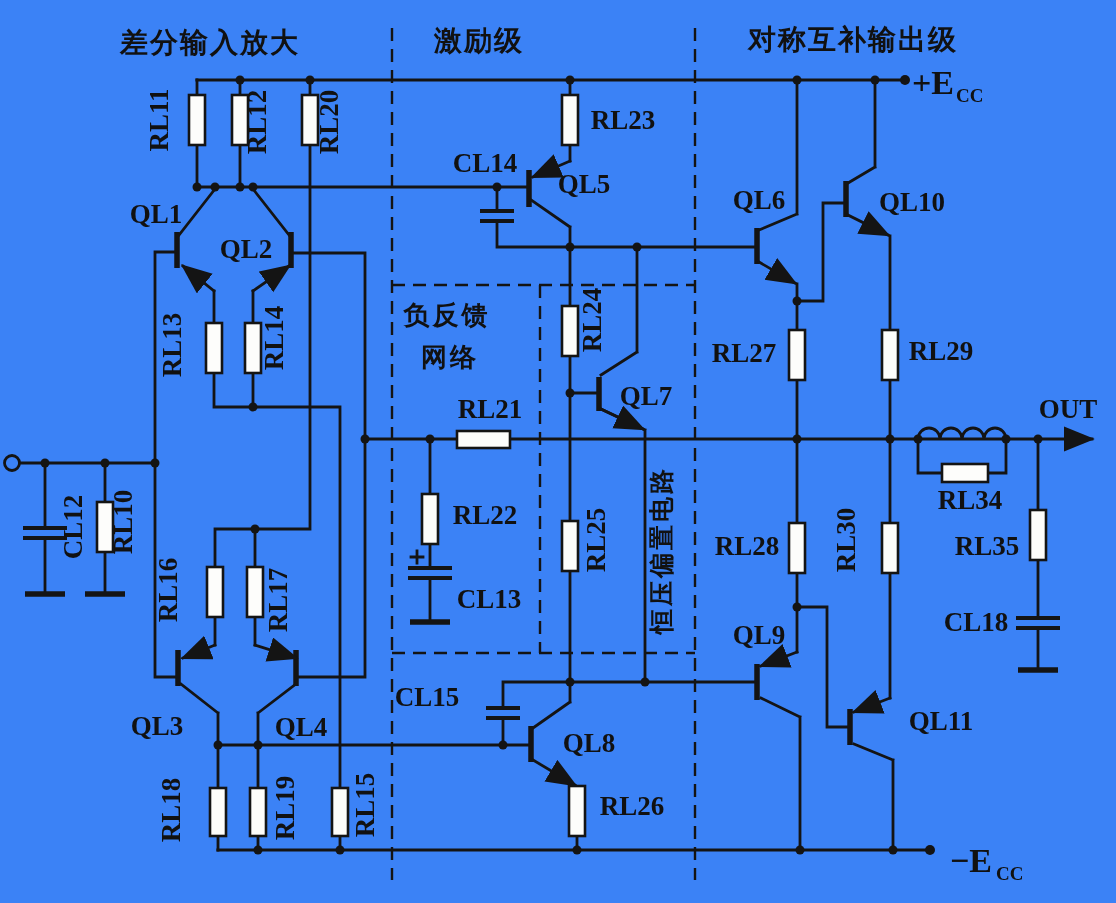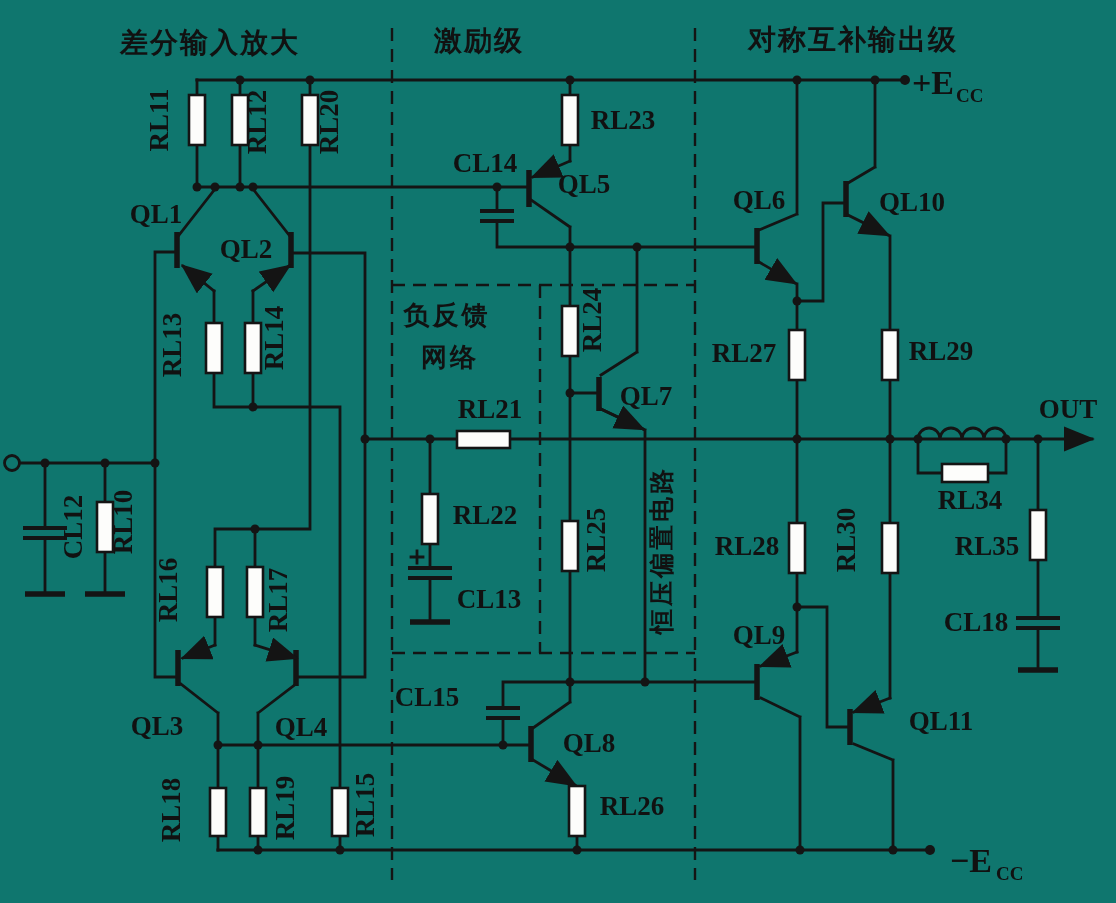--- a/index.html
+++ b/index.html
@@ -1,16 +1,16 @@
 <!DOCTYPE html>
 <html><head>
 <meta charset="utf-8">
 <style>
   html,body{margin:0;padding:0;background:#ffffff;}
-  #stage{position:relative;width:1116px;height:903px;background:#0f766e;overflow:hidden;
+  #stage{position:relative;width:1116px;height:903px;background:#3b82f6;overflow:hidden;
          font-family:"Liberation Serif", serif;}
   svg{display:block}
   .wire{stroke:#141414;stroke-width:2.8;fill:none;stroke-linecap:square}
   .rail{stroke:#141414;stroke-width:3.2;fill:none;stroke-linecap:square}
   .bar{stroke:#141414;stroke-width:5.5;fill:none;stroke-linecap:butt}
   .res{fill:#fdfdfb;stroke:#141414;stroke-width:2.6}
   .plate{stroke:#141414;stroke-width:4;fill:none;stroke-linecap:butt}
   .gnd{stroke:#141414;stroke-width:5.5;fill:none;stroke-linecap:butt}
   .dash{stroke:#141414;stroke-width:2.4;fill:none;stroke-dasharray:13 8}
   .dot{fill:#141414;stroke:none}

